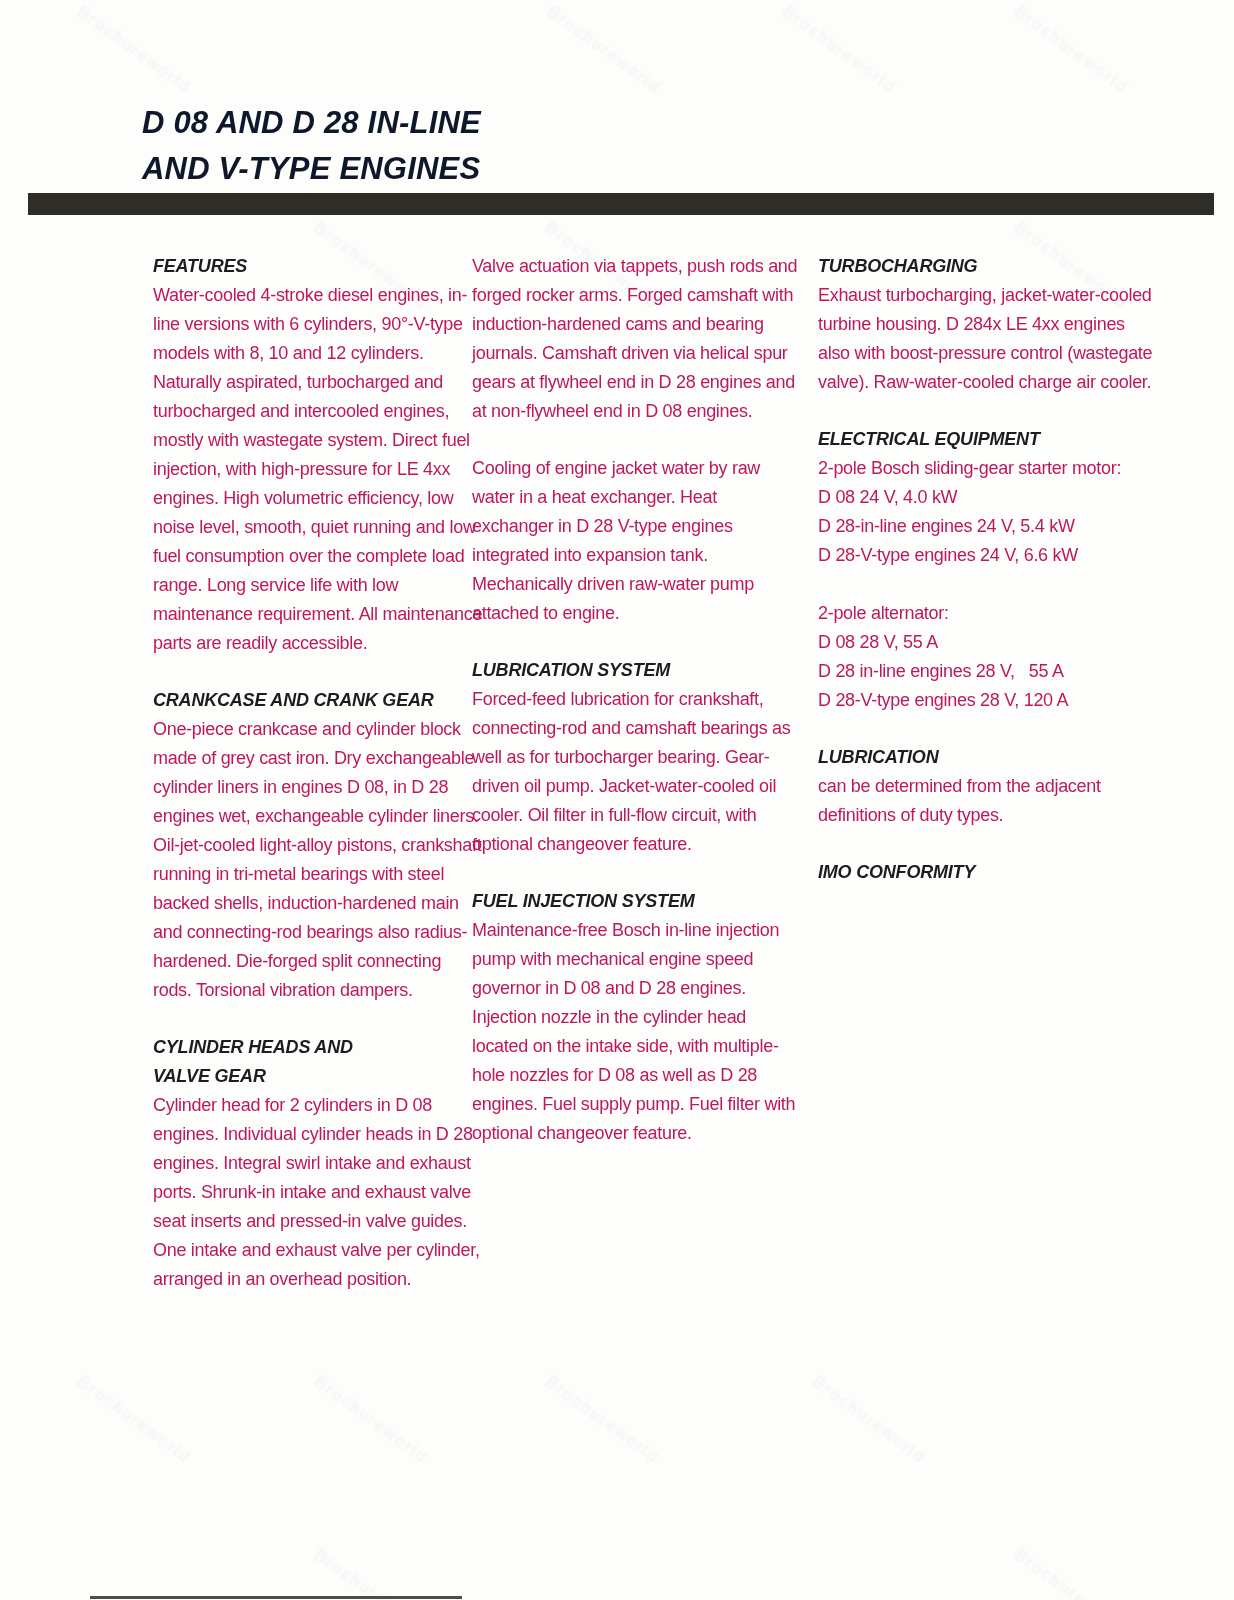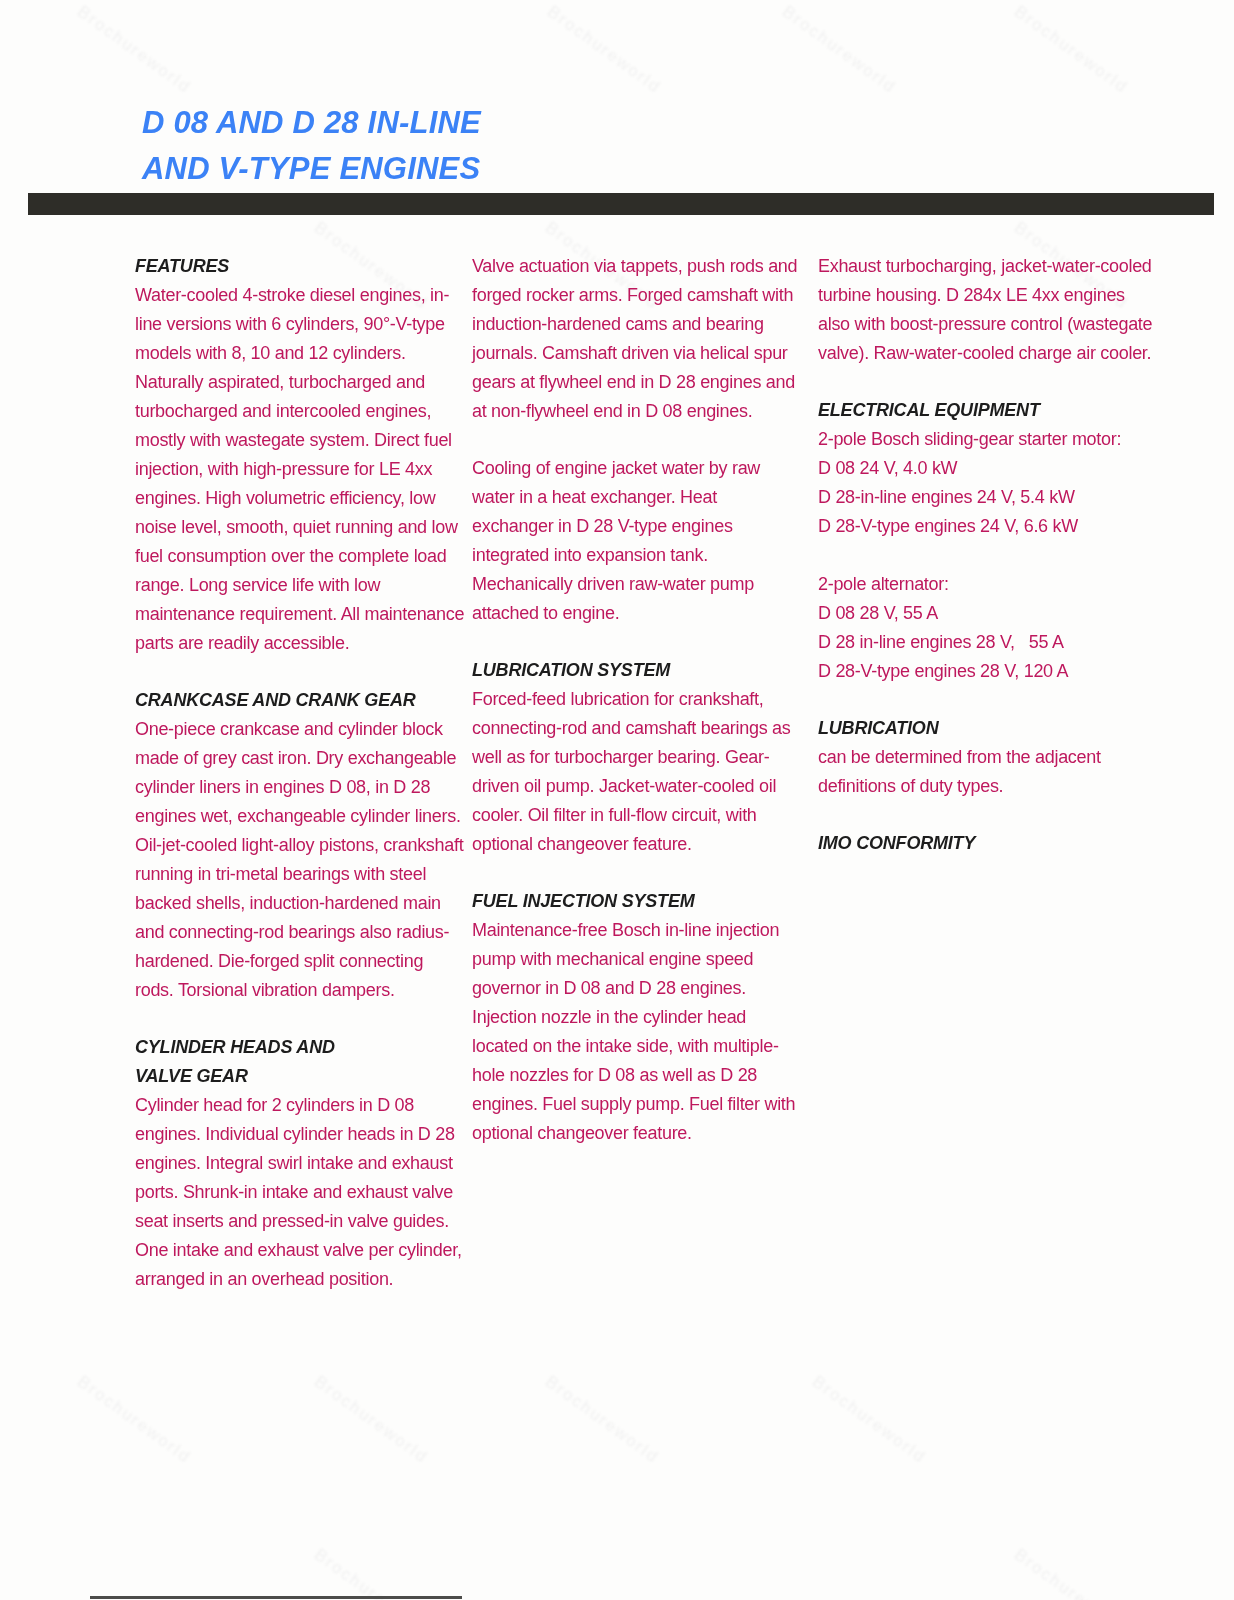--- a/index.html
+++ b/index.html
@@ -15,33 +15,33 @@
   }
   .title {
     position: absolute;
     left: 142px;
     top: 79px;
     font-size: 31px;
     line-height: 46px;
     font-weight: bold;
     font-style: italic;
     letter-spacing: 0.2px;
-    color: #3b82f6;
+    color: #0f172a;
     white-space: pre-line;
   }
   .divider-bar {
     position: absolute;
     left: 28px;
     top: 193px;
     width: 1186px;
     height: 22px;
     background: var(--bar-color, #2e2d28);
   }
   .col { position: absolute; top: 252px; }
-  .col-1 { left: 135px; width: 330px; }
+  .col-1 { left: 153px; width: 330px; }
   .col-2 { left: 472px; width: 330px; }
   .col-3 { left: 818px; width: 336px; }
   .sec { margin: 0 0 28px 0; }
   .sec-heading {
     margin: 0;
     font-size: 18px;
     line-height: 29px;
     font-weight: bold;
     font-style: italic;
     letter-spacing: -0.2px;
@@ -131,20 +131,21 @@
       <p class="sec-body">Forced-feed lubrication for crankshaft, connecting-rod and camshaft bearings as well as for turbocharger bearing. Gear-driven oil pump. Jacket-water-cooled oil cooler. Oil filter in full-flow circuit, with optional changeover feature.</p>
     </section>
     <section class="sec">
       <h3 class="sec-heading">FUEL INJECTION SYSTEM</h3>
       <p class="sec-body">Maintenance-free Bosch in-line injection pump with mechanical engine speed governor in D 08 and D 28 engines. Injection nozzle in the cylinder head located on the intake side, with multiple-hole nozzles for D 08 as well as D 28 engines. Fuel supply pump. Fuel filter with optional changeover feature.</p>
     </section>
   </div>
 
   <div class="col col-3">
     <section class="sec">
+      <h3 class="sec-heading">TURBOCHARGING</h3>
       <p class="sec-body">Exhaust turbocharging, jacket-water-cooled turbine housing. D 284x LE 4xx engines also with boost-pressure control (wastegate valve). Raw-water-cooled charge air cooler.</p>
     </section>
     <section class="sec">
       <h3 class="sec-heading">ELECTRICAL EQUIPMENT</h3>
       <p class="sec-body">2-pole Bosch sliding-gear starter motor:
 D 08 24 V, 4.0 kW
 D 28-in-line engines 24 V, 5.4 kW
 D 28-V-type engines 24 V, 6.6 kW
 
 2-pole alternator:

